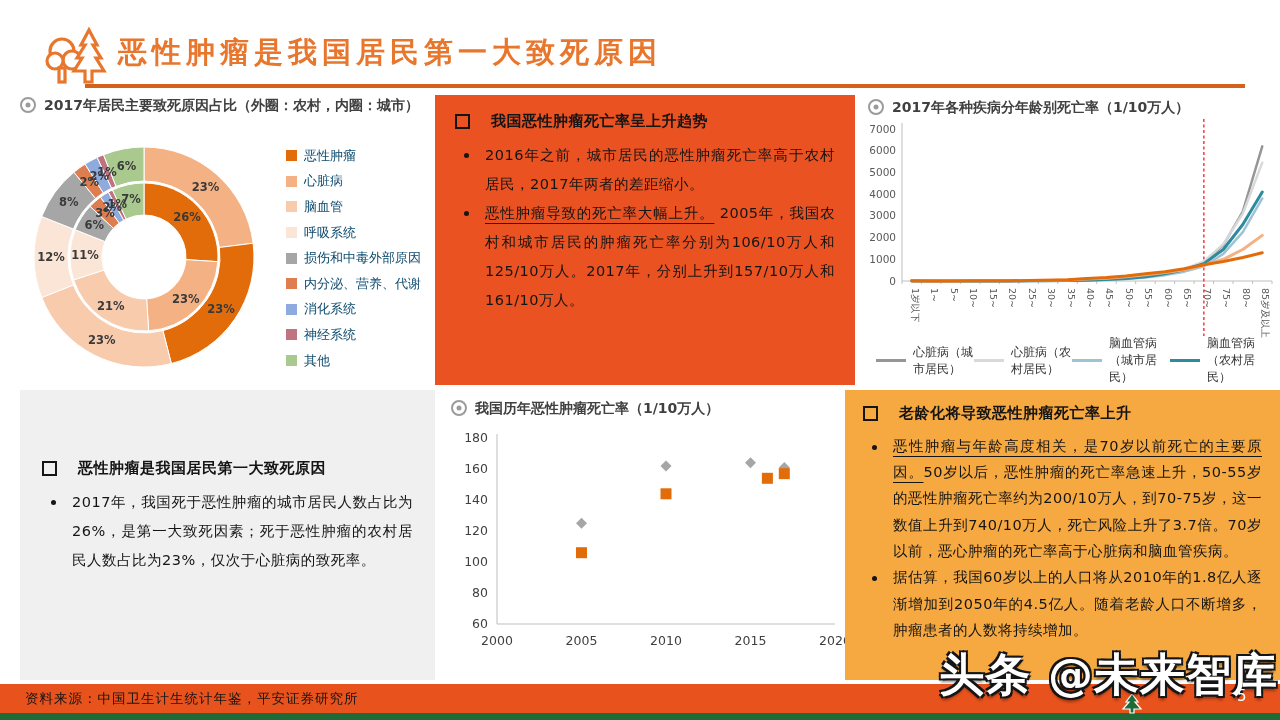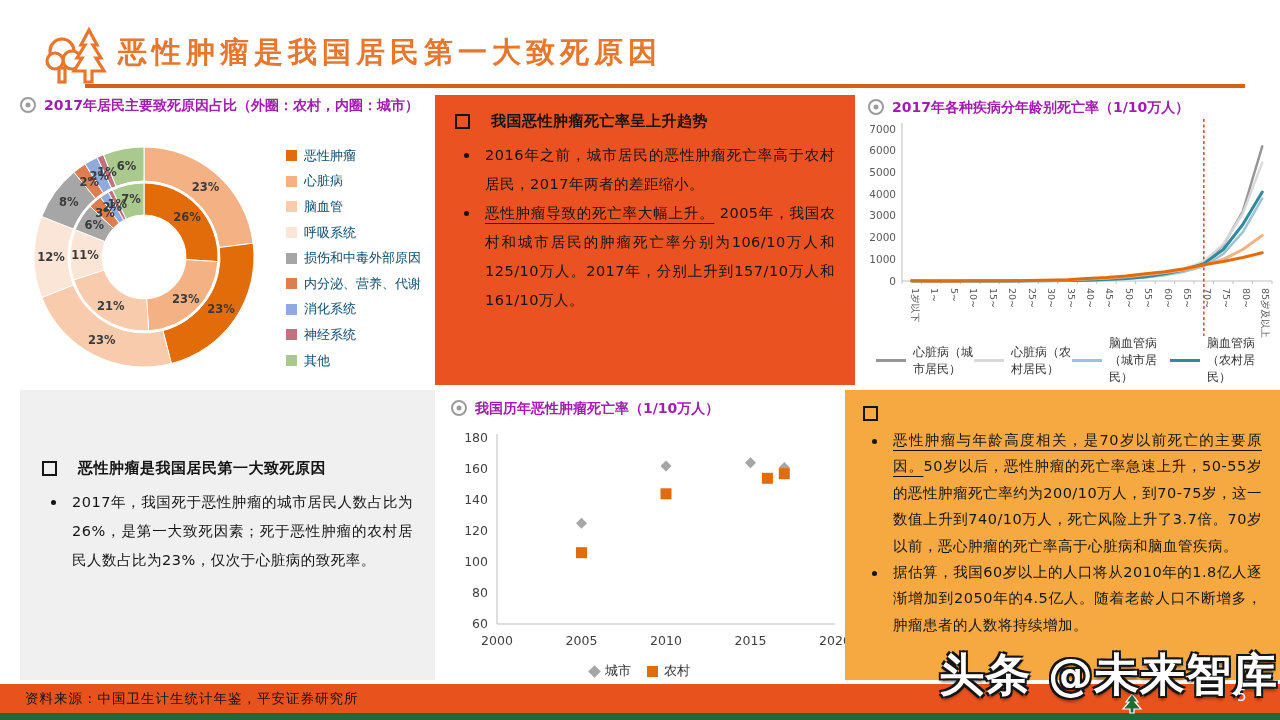--- a/index.html
+++ b/index.html
@@ -11,21 +11,21 @@
   #page-title{position:absolute;left:118px;top:33px;margin:0;font-size:29px;font-weight:700;
     color:#E8762C;letter-spacing:5px;white-space:nowrap;}
   #title-underline{position:absolute;left:85px;top:84px;width:1160px;height:4px;background:#D4621A;}
 
   
   .cell{position:absolute;background:#fff;}
   #cell-donut{left:20px;top:95px;width:415px;height:290px;}
   #cell-line{left:856px;top:95px;width:424px;height:290px;}
   #cell-scatter{left:435px;top:390px;width:410px;height:290px;}
 
-  .chart-title{display:flex;gap:8px;align-items:flex-start;color:#a21caf;font-weight:700;
+  .chart-title{display:flex;gap:8px;align-items:flex-start;color:#404040;font-weight:700;
     font-size:14px;line-height:1.5;}
   .bullseye{flex:none;width:12px;height:12px;border:2px solid #9b9b9b;border-radius:50%;
     position:relative;margin-top:2px;}
   .bullseye::after{content:'';position:absolute;left:50%;top:50%;transform:translate(-50%,-50%);
     width:5px;height:5px;border-radius:50%;background:#9b9b9b;}
 
   
   .panel{position:absolute;box-sizing:border-box;color:#151515;font-size:14.5px;line-height:2.0;
     text-align:justify;letter-spacing:.5px;}
   .panel .heading{display:flex;gap:21px;align-items:flex-start;font-weight:700;font-size:15px;
@@ -313,35 +313,26 @@
         <line x1="54" y1="198" x2="392" y2="198" stroke="#BFBFBF" stroke-width="1"></line>
         <path d="M138.5,91.75 L144,97.25 L138.5,102.75 L133,97.25 Z" fill="#A6A6A6"></path>
         <path d="M223,34.400000000000006 L228.5,39.900000000000006 L223,45.400000000000006 L217.5,39.900000000000006 Z" fill="#A6A6A6"></path>
         <path d="M307.5,31.299999999999983 L313,36.79999999999998 L307.5,42.29999999999998 L302,36.79999999999998 Z" fill="#A6A6A6"></path>
         <path d="M341.3,35.94999999999999 L346.8,41.44999999999999 L341.3,46.94999999999999 L335.8,41.44999999999999 Z" fill="#A6A6A6"></path>
         <rect x="133" y="121.19999999999999" width="11" height="11" fill="#E36C0A"></rect>
         <rect x="217.5" y="62.30000000000001" width="11" height="11" fill="#E36C0A"></rect>
         <rect x="318.90000000000003" y="46.80000000000001" width="11" height="11" fill="#E36C0A"></rect>
         <rect x="335.8" y="42.150000000000006" width="11" height="11" fill="#E36C0A"></rect>
       </svg>
-    <div id="scatterLegend">
-        <span class="sc-item">
-          <span class="mk-diamond" style="background: rgb(166, 166, 166);"></span>
-          <span>城市</span>
-        </span>
-        <span class="sc-item">
-          <span class="mk-square" style="background: rgb(227, 108, 10);"></span>
-          <span>农村</span>
-        </span>
-      </div>
   </section>
 
   <section class="panel" id="panel-aging">
     <div class="heading">
       <span class="sq"></span>
+      <span>老龄化将导致恶性肿瘤死亡率上升</span>
     </div>
     <ul class="bullets">
         <li><span class="ul">恶性肿瘤与年龄高度相关，是70岁以前死亡的主要原因。</span>50岁以后，恶性肿瘤的死亡率急速上升，50-55岁的恶性肿瘤死亡率约为200/10万人，到70-75岁，这一数值上升到740/10万人，死亡风险上升了3.7倍。70岁以前，恶心肿瘤的死亡率高于心脏病和脑血管疾病。</li>
         <li>据估算，我国60岁以上的人口将从2010年的1.8亿人逐渐增加到2050年的4.5亿人。随着老龄人口不断增多，肿瘤患者的人数将持续增加。</li>
       </ul>
   </section>
 
   <div id="footer">
     <span>资料来源：中国卫生计生统计年鉴，平安证券研究所</span>
   </div>

